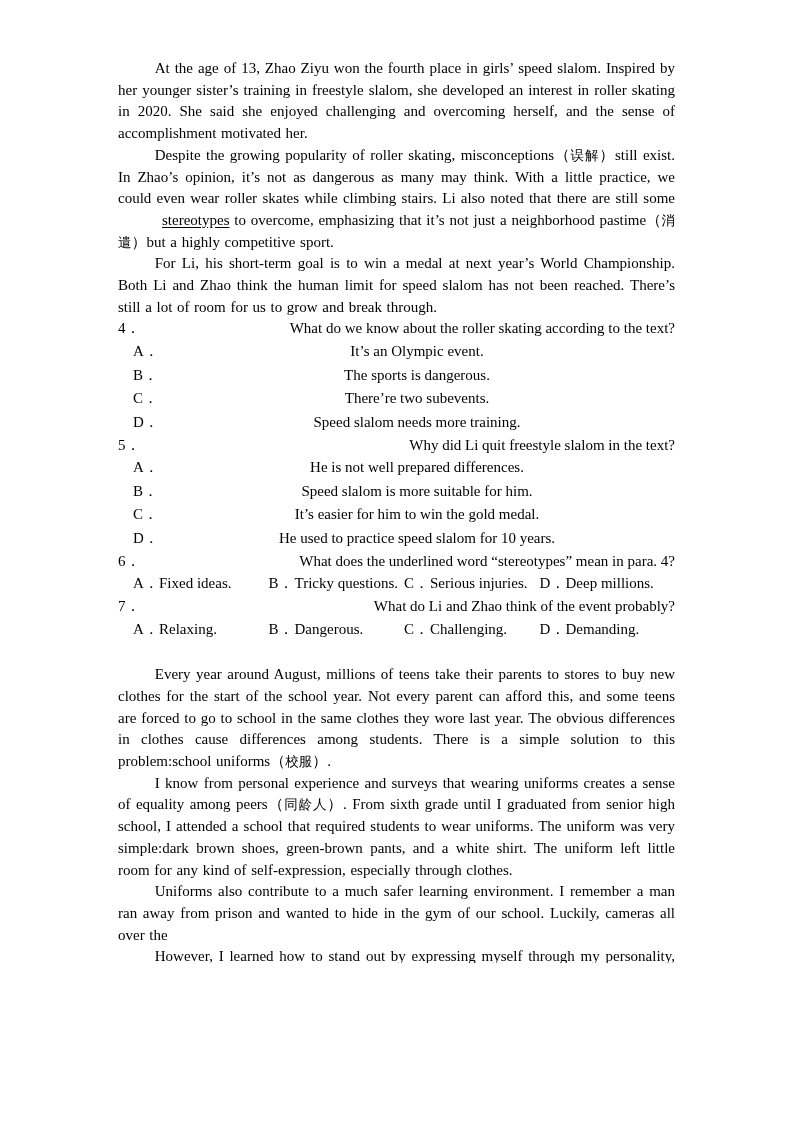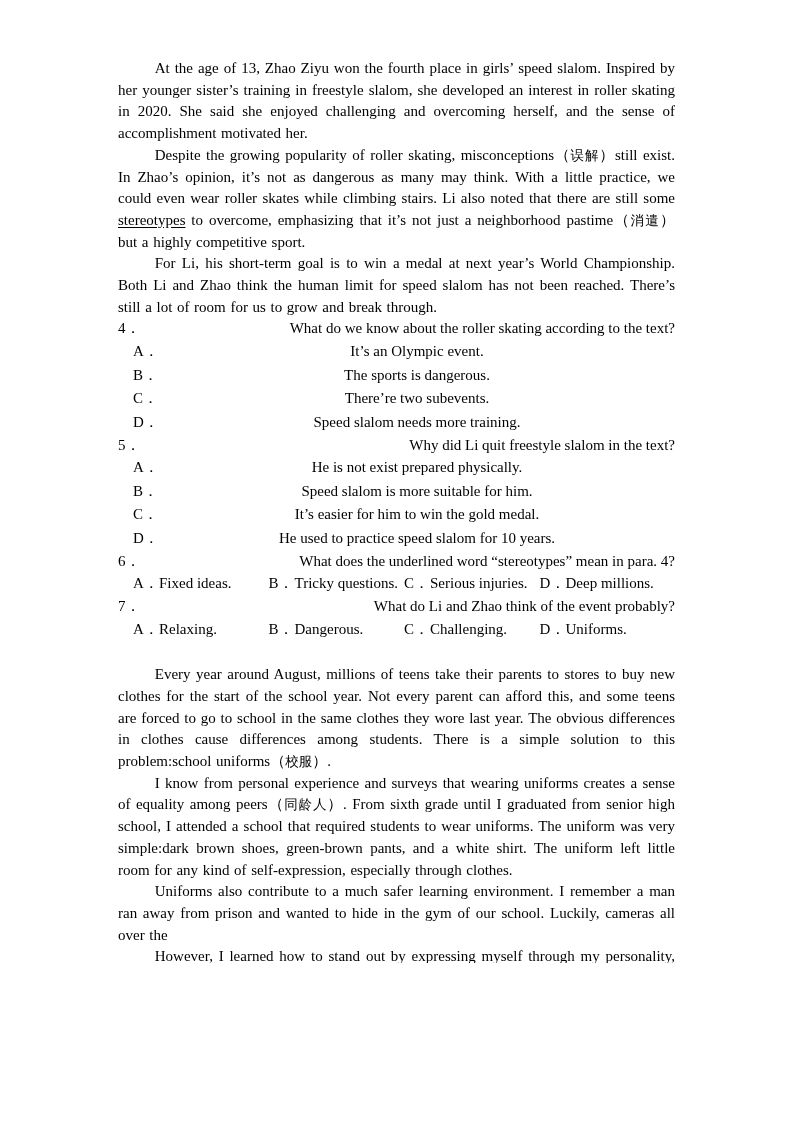--- a/index.html
+++ b/index.html
@@ -85,20 +85,21 @@
   }
   .options-inline .inline-opt .opt-letter {
     width: 26px;
   }
   .gap-line {
     height: 23px;
   }
   .u {
     text-decoration: underline;
     text-underline-offset: 1.5px;
+    margin-left: 44px;
   }
   .cn {
     font-family: Liberation Serif, serif;
     font-size: 13.5px;
   }
 </style>
 </head>
 <body>
 
 <div class="page">
@@ -133,21 +134,21 @@
       </div>
     </div>
 
     <div class="question">
       <span class="q-num">5．</span>
       <span class="q-text">Why did Li quit freestyle slalom in the text?</span>
     </div>
     <div class="options-stacked">
       <div class="opt-row">
         <span class="opt-letter">A．</span>
-        <span class="opt-text">He is not exist prepared physically.</span>
+        <span class="opt-text">He is not well prepared differences.</span>
       </div>
       <div class="opt-row">
         <span class="opt-letter">B．</span>
         <span class="opt-text">Speed slalom is more suitable for him.</span>
       </div>
       <div class="opt-row">
         <span class="opt-letter">C．</span>
         <span class="opt-text">It’s easier for him to win the gold medal.</span>
       </div>
       <div class="opt-row">
@@ -191,21 +192,21 @@
       <span class="inline-opt">
         <span class="opt-letter">B．</span>
         <span>Dangerous.</span>
       </span>
       <span class="inline-opt">
         <span class="opt-letter">C．</span>
         <span>Challenging.</span>
       </span>
       <span class="inline-opt">
         <span class="opt-letter">D．</span>
-        <span>Uniforms.</span>
+        <span>Demanding.</span>
       </span>
     </div>
 
     <div class="gap-line"></div>
 
     <p class="para"><span>Every year around August, millions of teens take their parents to stores to buy new clothes for the start of the school year. Not every parent can afford this, and some teens are forced to go to school in the same clothes they wore last year. The obvious differences in clothes cause differences among students. There is a simple solution to this problem:school uniforms（</span><span class="cn">校服</span><span>）.</span></p>
 
     <p class="para"><span>I know from personal experience and surveys that wearing uniforms creates a sense of equality among peers（</span><span class="cn">同龄人</span><span>）. From sixth grade until I graduated from senior high school, I attended a school that required students to wear uniforms. The uniform was very simple:dark brown shoes, green-brown pants, and a white shirt. The uniform left little room for any kind of self-expression, especially through clothes.</span></p>
 
     <p class="para">Uniforms also contribute to a much safer learning environment. I remember a man ran away from prison and wanted to hide in the gym of our school. Luckily, cameras all over the</p>

